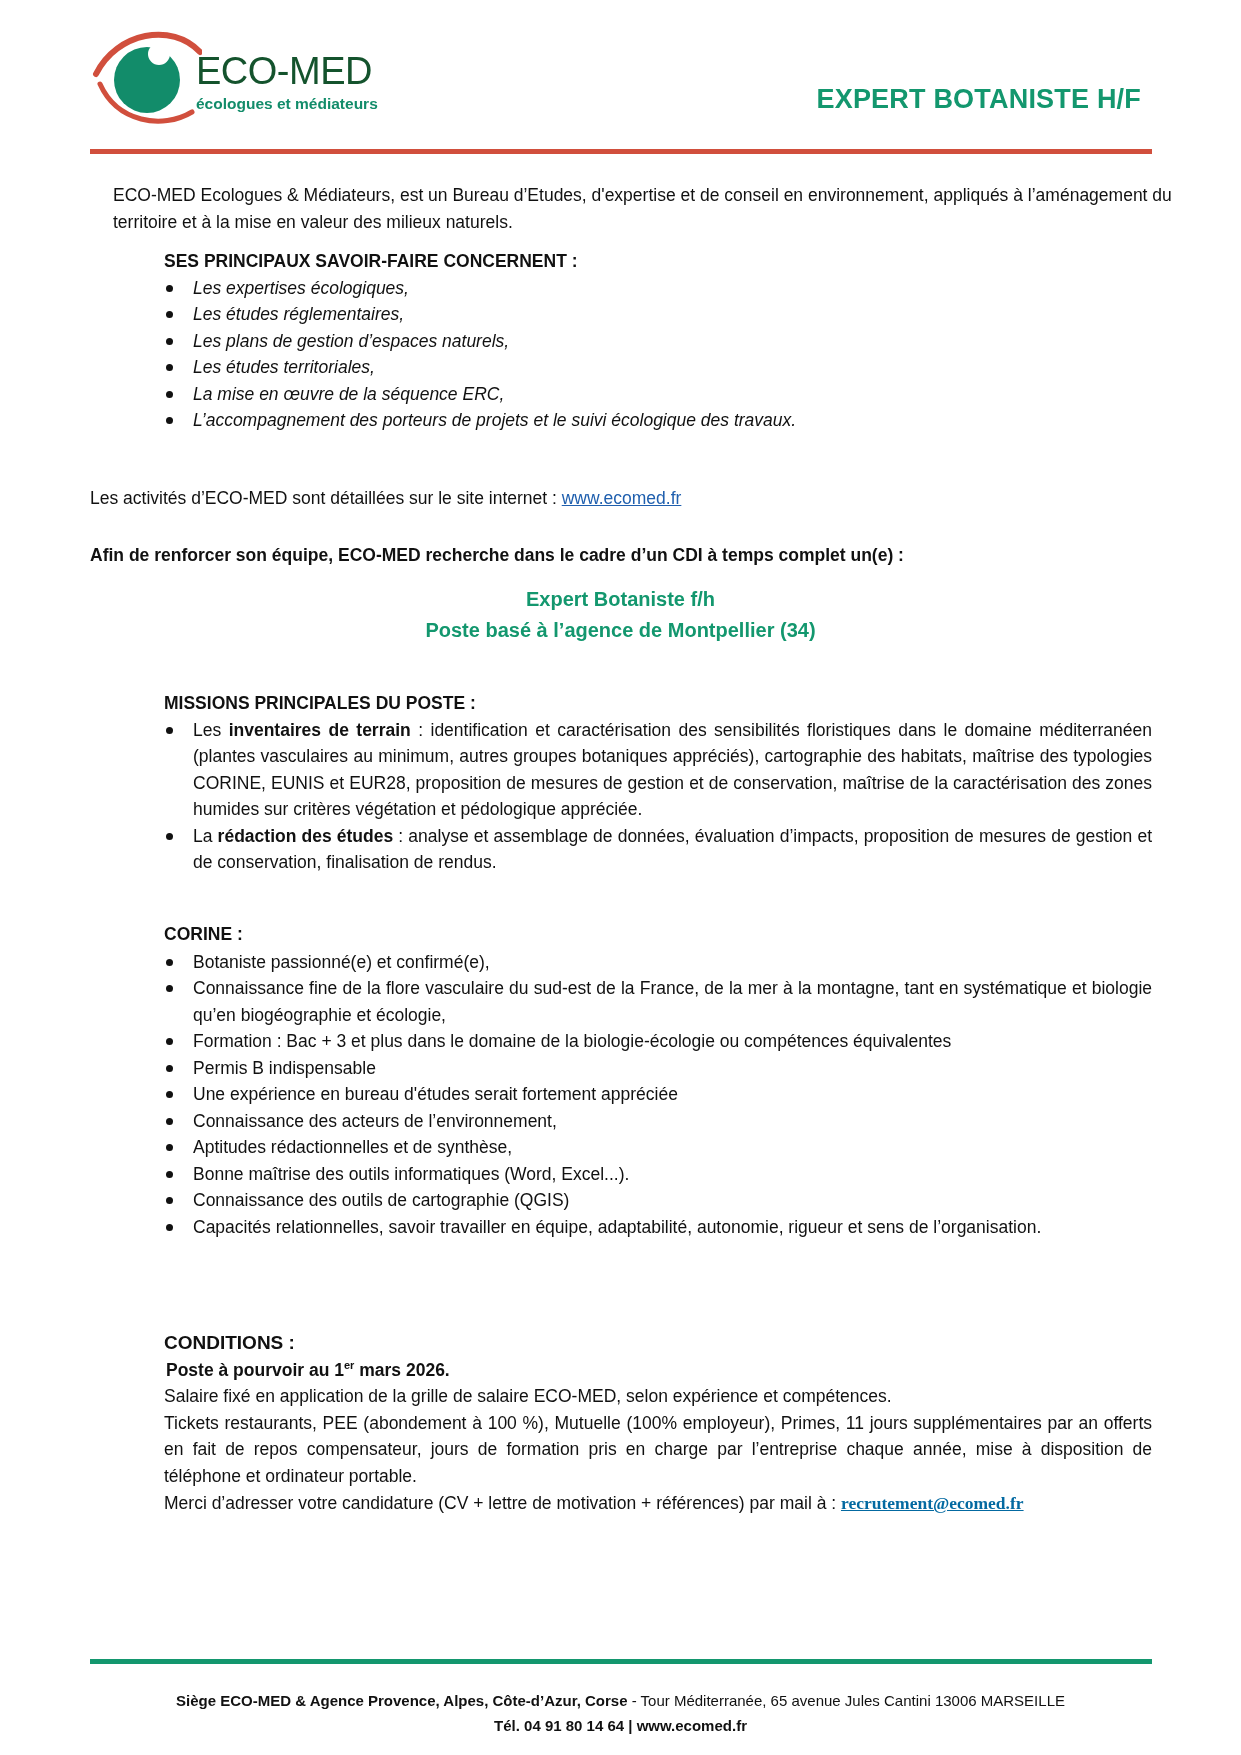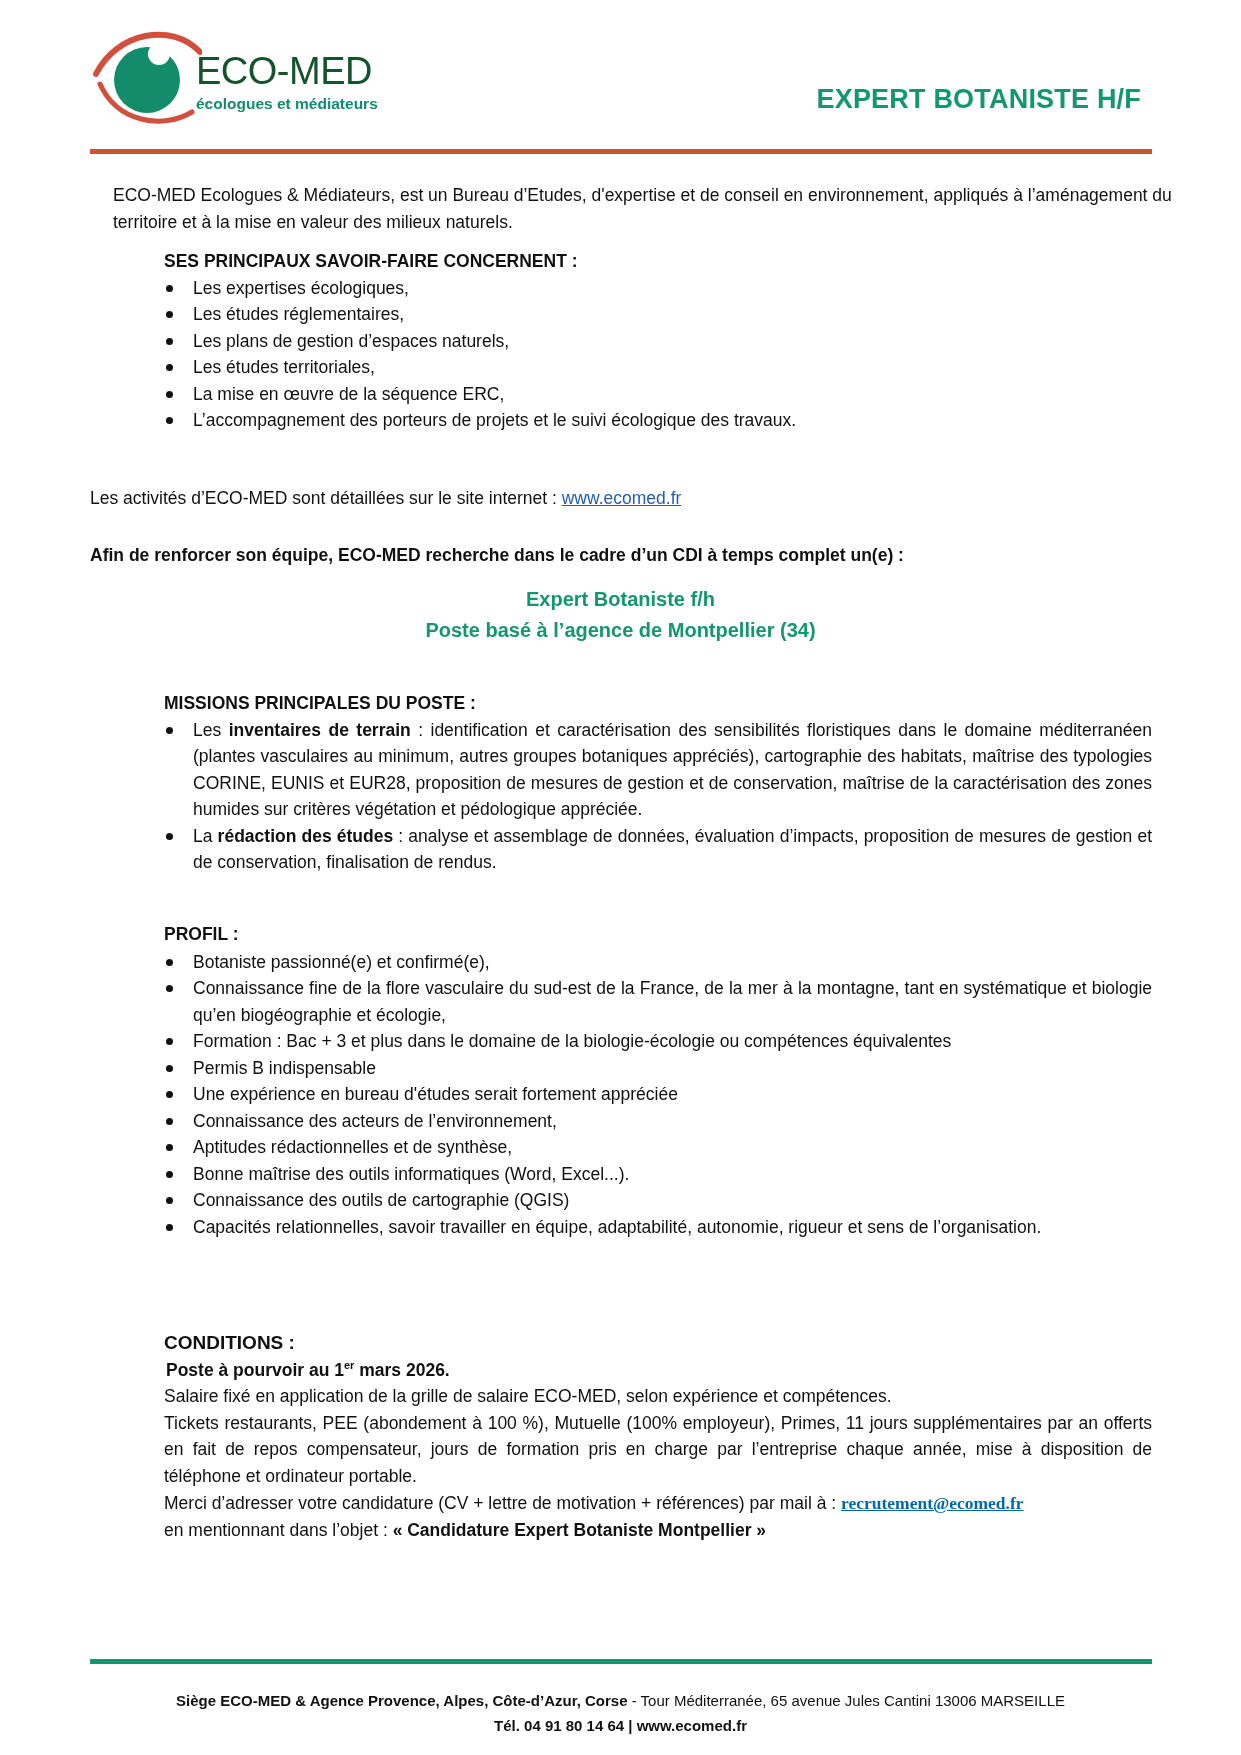--- a/index.html
+++ b/index.html
@@ -47,21 +47,21 @@
     <div class="logo-tag">écologues et médiateurs</div>
   </div>
 
   <div class="doc-title">EXPERT BOTANISTE H/F</div>
   <div class="rule-top"></div>
 
   <div class="text intro">ECO-MED Ecologues &amp; Médiateurs, est un Bureau d’Etudes, d'expertise et de conseil en environnement, appliqués à l’aménagement du territoire et à la mise en valeur des milieux naturels.</div>
 
   <div class="text sub" style="top:248px; width:900px;">
     <div class="h">SES PRINCIPAUX SAVOIR-FAIRE CONCERNENT :</div>
-    <ul class="bl" style="margin-left:0;">
+    <ul class="bl" style="margin-left:0;font-style:italic;">
       <li>Les expertises écologiques,</li>
       <li>Les études réglementaires,</li>
       <li>Les plans de gestion d’espaces naturels,</li>
       <li>Les études territoriales,</li>
       <li>La mise en œuvre de la séquence ERC,</li>
       <li>L’accompagnement des porteurs de projets et le suivi écologique des travaux.</li>
     </ul>
   </div>
 
   <div class="text" style="left:90px; top:485px; width:1062px;">
@@ -75,21 +75,21 @@
 
   <div class="text sub" style="top:690px; width:988px;">
     <div class="h">MISSIONS PRINCIPALES DU POSTE :</div>
     <ul class="bl just">
       <li><span>Les </span><b>inventaires de terrain</b><span> : identification et caractérisation des sensibilités floristiques dans le domaine méditerranéen (plantes vasculaires au minimum, autres groupes botaniques appréciés), cartographie des habitats, maîtrise des typologies CORINE, EUNIS et EUR28, proposition de mesures de gestion et de conservation, maîtrise de la caractérisation des zones humides sur critères végétation et pédologique appréciée.</span></li>
       <li><span>La </span><b>rédaction des études</b><span> : analyse et assemblage de données, évaluation d’impacts, proposition de mesures de gestion et de conservation, finalisation de rendus.</span></li>
     </ul>
   </div>
 
   <div class="text sub" style="top:921px; width:988px;">
-    <div class="h" style="margin-bottom:1px;">PROFIL :</div>
+    <div class="h" style="margin-bottom:1px;">CORINE :</div>
     <ul class="bl">
       <li>Botaniste passionné(e) et confirmé(e),</li>
       <li class="just">Connaissance fine de la flore vasculaire du sud-est de la France, de la mer à la montagne, tant en systématique et biologie qu’en biogéographie et écologie,</li>
       <li>Formation : Bac + 3 et plus dans le domaine de la biologie-écologie ou compétences équivalentes</li>
       <li>Permis B indispensable</li>
       <li>Une expérience en bureau d'études serait fortement appréciée</li>
       <li>Connaissance des acteurs de l’environnement,</li>
       <li>Aptitudes rédactionnelles et de synthèse,</li>
       <li>Bonne maîtrise des outils informatiques (Word, Excel...).</li>
       <li>Connaissance des outils de cartographie (QGIS)</li>
@@ -99,19 +99,18 @@
 
   <div class="text sub" style="top:1330px; width:988px;">
     <div class="h" style="font-size:19px;">CONDITIONS :</div>
     <div class="h" style="padding-left:2px;"><span>Poste à pourvoir au 1</span><sup>er</sup><span> mars 2026.</span></div>
     <div>Salaire fixé en application de la grille de salaire ECO-MED, selon expérience et compétences.</div>
     <div class="just">Tickets restaurants, PEE (abondement à 100 %), Mutuelle (100% employeur), Primes, 11 jours supplémentaires par an offerts en fait de repos compensateur, jours de formation pris en charge par l’entreprise chaque année, mise à disposition de téléphone et ordinateur portable.</div>
   </div>
 
   <div class="text sub" style="top:1490px; width:988px;">
     <div style="text-align:justify;"><span>Merci d’adresser votre candidature (CV + lettre de motivation + références) par mail à : </span><a class="email">recrutement@ecomed.fr</a></div>
-    <div><span>en mentionnant dans l’objet : </span><b>« Candidature Expert Botaniste Montpellier »</b></div>
   </div>
 
   <div class="rule-bottom"></div>
   <div class="footer" style="top:1688px;"><b>Siège ECO-MED &amp; Agence Provence, Alpes, Côte-d’Azur, Corse</b><span> - Tour Méditerranée, 65 avenue Jules Cantini 13006 MARSEILLE</span></div>
   <div class="footer h" style="top:1713px; font-weight:bold;">Tél. 04 91 80 14 64 | www.ecomed.fr</div>
 </div>
 
 </body></html>

